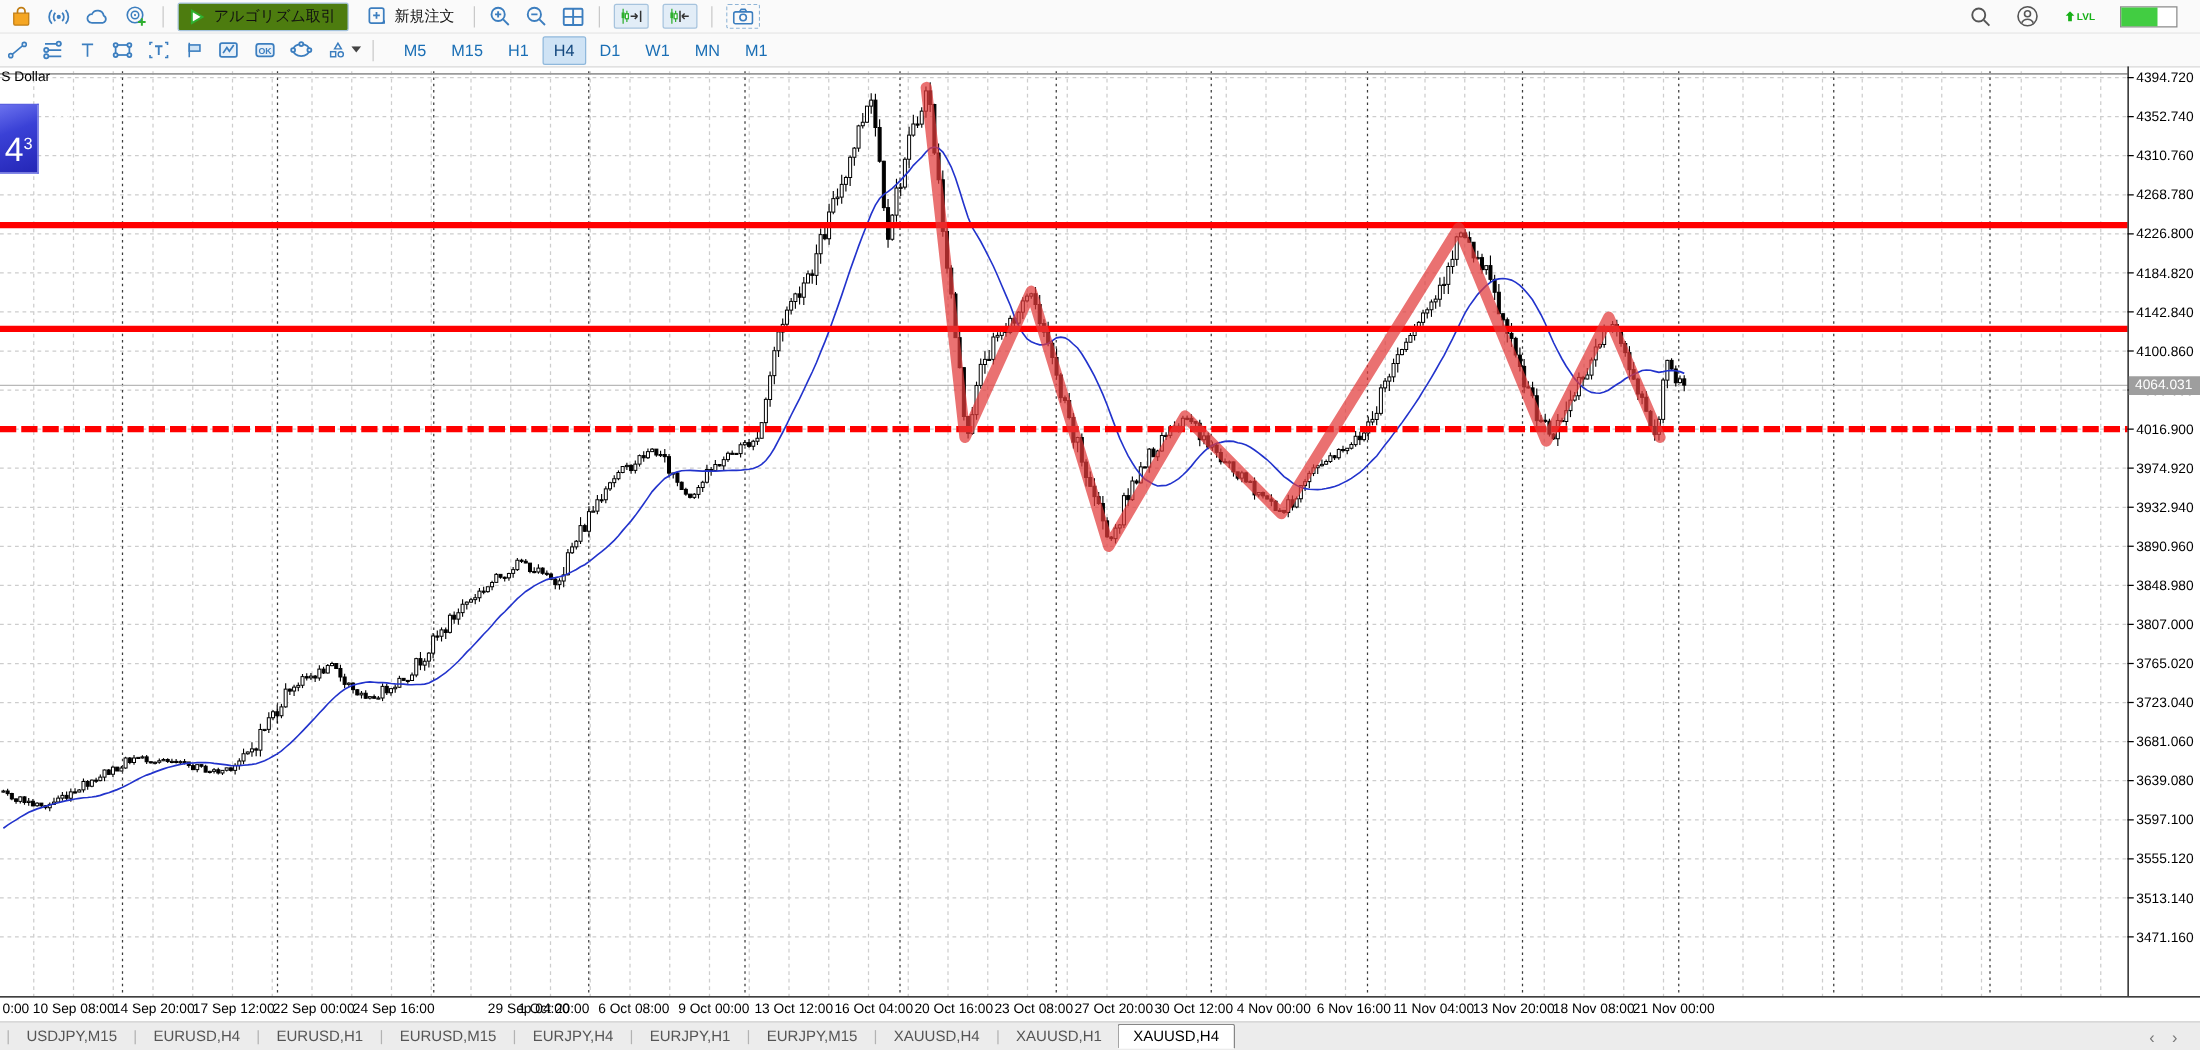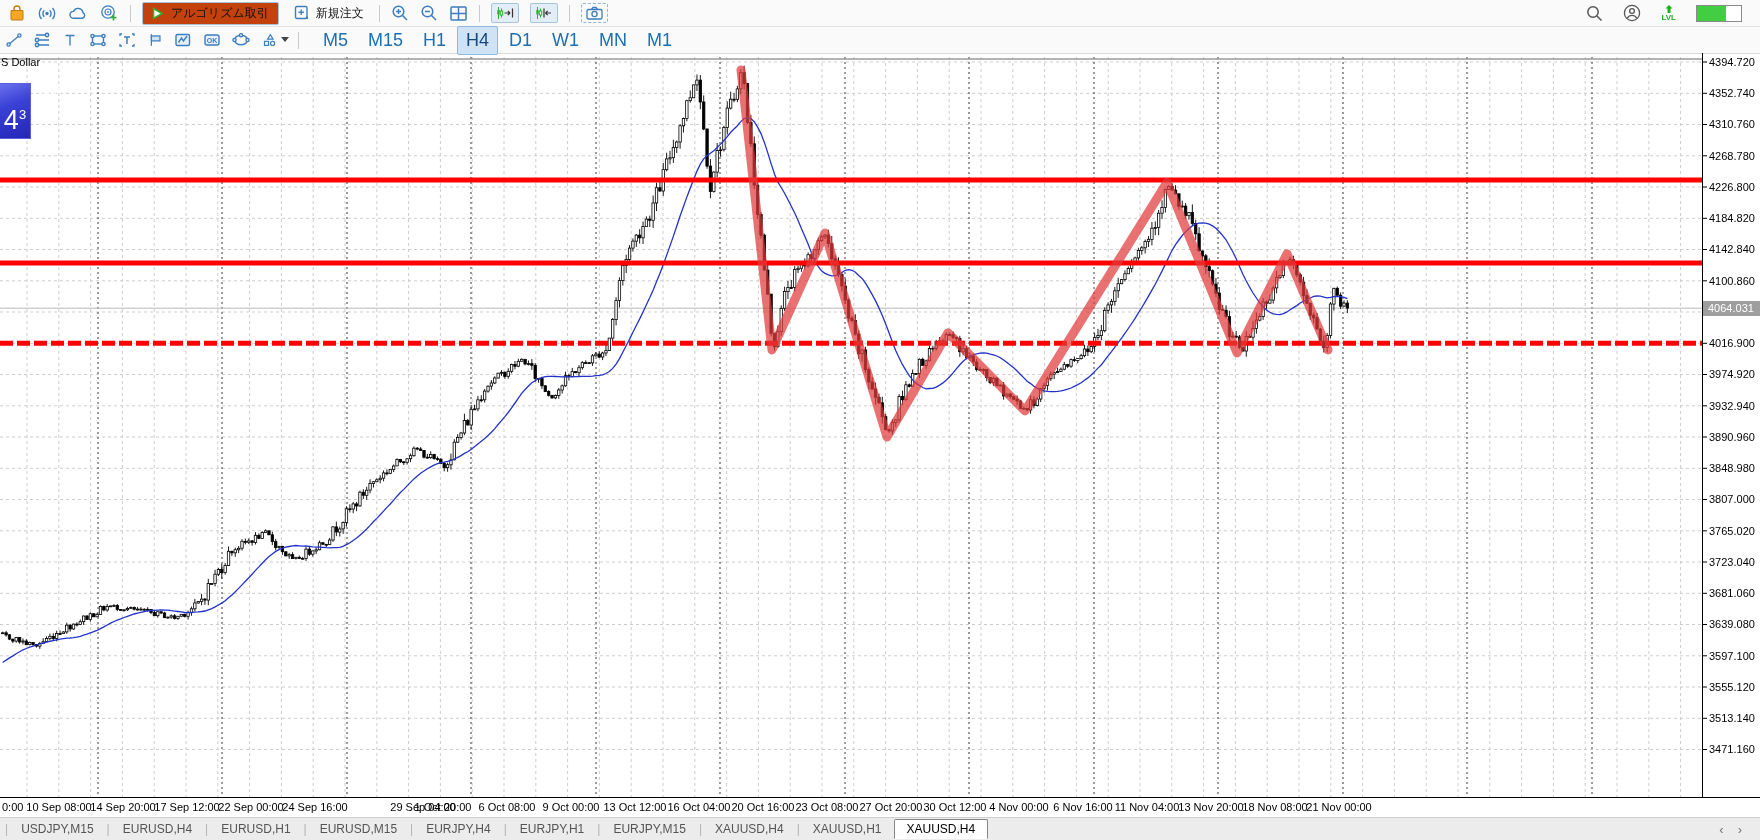--- a/index.html
+++ b/index.html
@@ -3,31 +3,31 @@
 <meta charset="utf-8">
 <style>
   html,body{margin:0;padding:0;}
   body{width:1760px;height:840px;position:relative;overflow:hidden;background:#fff;
        font-family:"Liberation Sans",sans-serif;-webkit-font-smoothing:antialiased;}
   .toolbar{display:flex;align-items:center;background:#fafafa;}
   #tb1{height:26px;border-bottom:1px solid #e3e3e3;padding:0 8px;gap:11px;}
   #tb2{height:26px;border-bottom:1px solid #d9d9d9;padding:0 5px;gap:9px;}
   .sep{width:1px;height:17px;background:#c9c9c9;flex:0 0 auto;}
   .ico{display:flex;align-items:center;justify-content:center;flex:0 0 auto;cursor:default;}
-  .btn-algo{display:flex;align-items:center;gap:7px;background:#c2410c;border:1px solid #a6c3dd;
+  .btn-algo{display:flex;align-items:center;gap:7px;background:#4d7c0f;border:1px solid #a6c3dd;
             border-radius:2px;padding:2px 9px;font-size:12px;color:#111;}
   .btn-plain{display:flex;align-items:center;gap:6px;font-size:12px;color:#111;padding:2px 4px;}
   .boxed{background:#e2edf7;border:1px solid #a6c3dd;border-radius:2px;padding:2px 4px;}
   .dashedbox{border:1px dashed #8fb4d6;border-radius:2px;padding:2px 4px;}
   .rightgrp{margin-left:auto;display:flex;align-items:center;gap:20px;padding-right:10px;}
   .battery{width:44px;height:15px;border:1px solid #8a8a8a;background:#fff;position:relative;}
   .battery>div{position:absolute;left:0;top:0;bottom:0;background:#42cd42;}
-  .lvl{display:flex;flex-direction:column;align-items:center;color:#17b017;font-weight:bold;
+  .lvl{display:flex;flex-direction:row;align-items:center;color:#17b017;font-weight:bold;
        font-size:8px;line-height:7px;}
-  .tf{color:#1b6fb5;font-size:18px;padding:3px 8px;border:1px solid transparent;border-radius:2px;}
+  .tf{color:#1b6fb5;font-size:13px;padding:3px 8px;border:1px solid transparent;border-radius:2px;}
   .tf.active{background:#cfe3f5;border-color:#8fb8dc;color:#14487e;}
   #tfbar{display:flex;align-items:center;gap:2px;margin-left:6px;}
   #chartwrap{position:absolute;left:0;top:53px;width:1760px;height:744px;}
   #chartsvg{position:absolute;left:0;top:0;}
   #symnote{position:absolute;left:1px;top:3px;font-size:11px;color:#000;z-index:3;}
   #buypanel{position:absolute;left:0;top:30px;width:31px;height:56px;z-index:3;color:#fff;
             background:linear-gradient(160deg,#6a71ee 0%,#3a41d6 38%,#2426b6 100%);
             border:1px solid #5a60e0;border-left:none;box-sizing:border-box;text-align:center;}
   #buypanel .blabel{font-size:10px;padding-top:2px;padding-bottom:2px;
             border-bottom:1px solid rgba(255,255,255,.45);margin-left:43px;}

